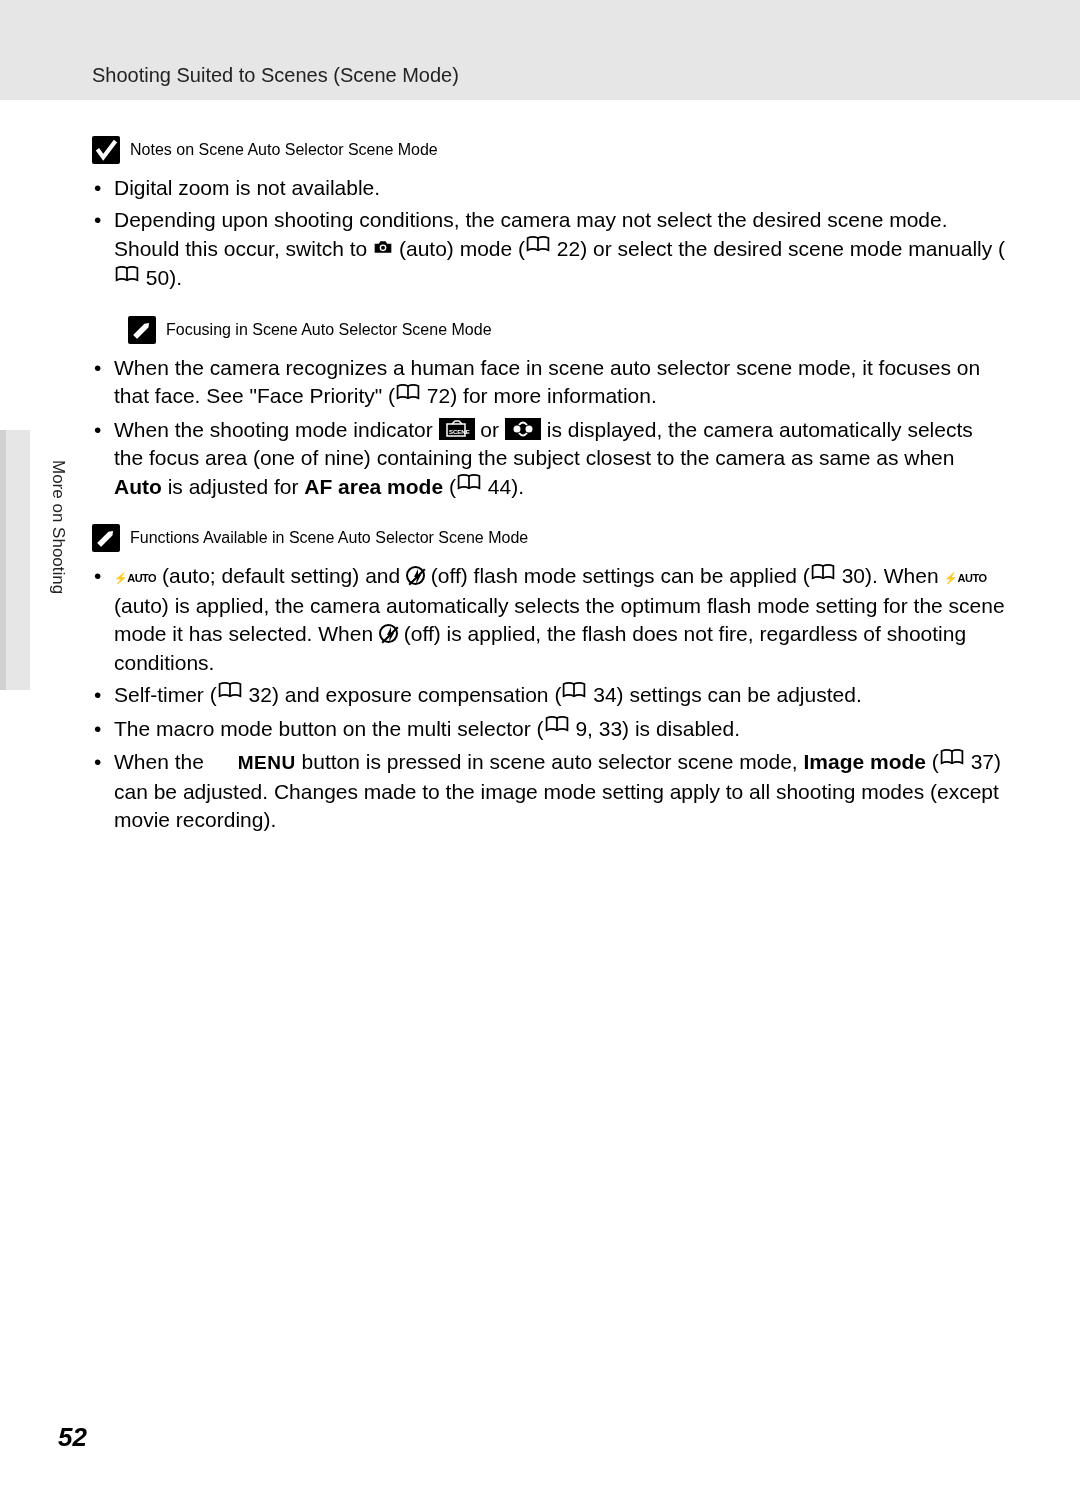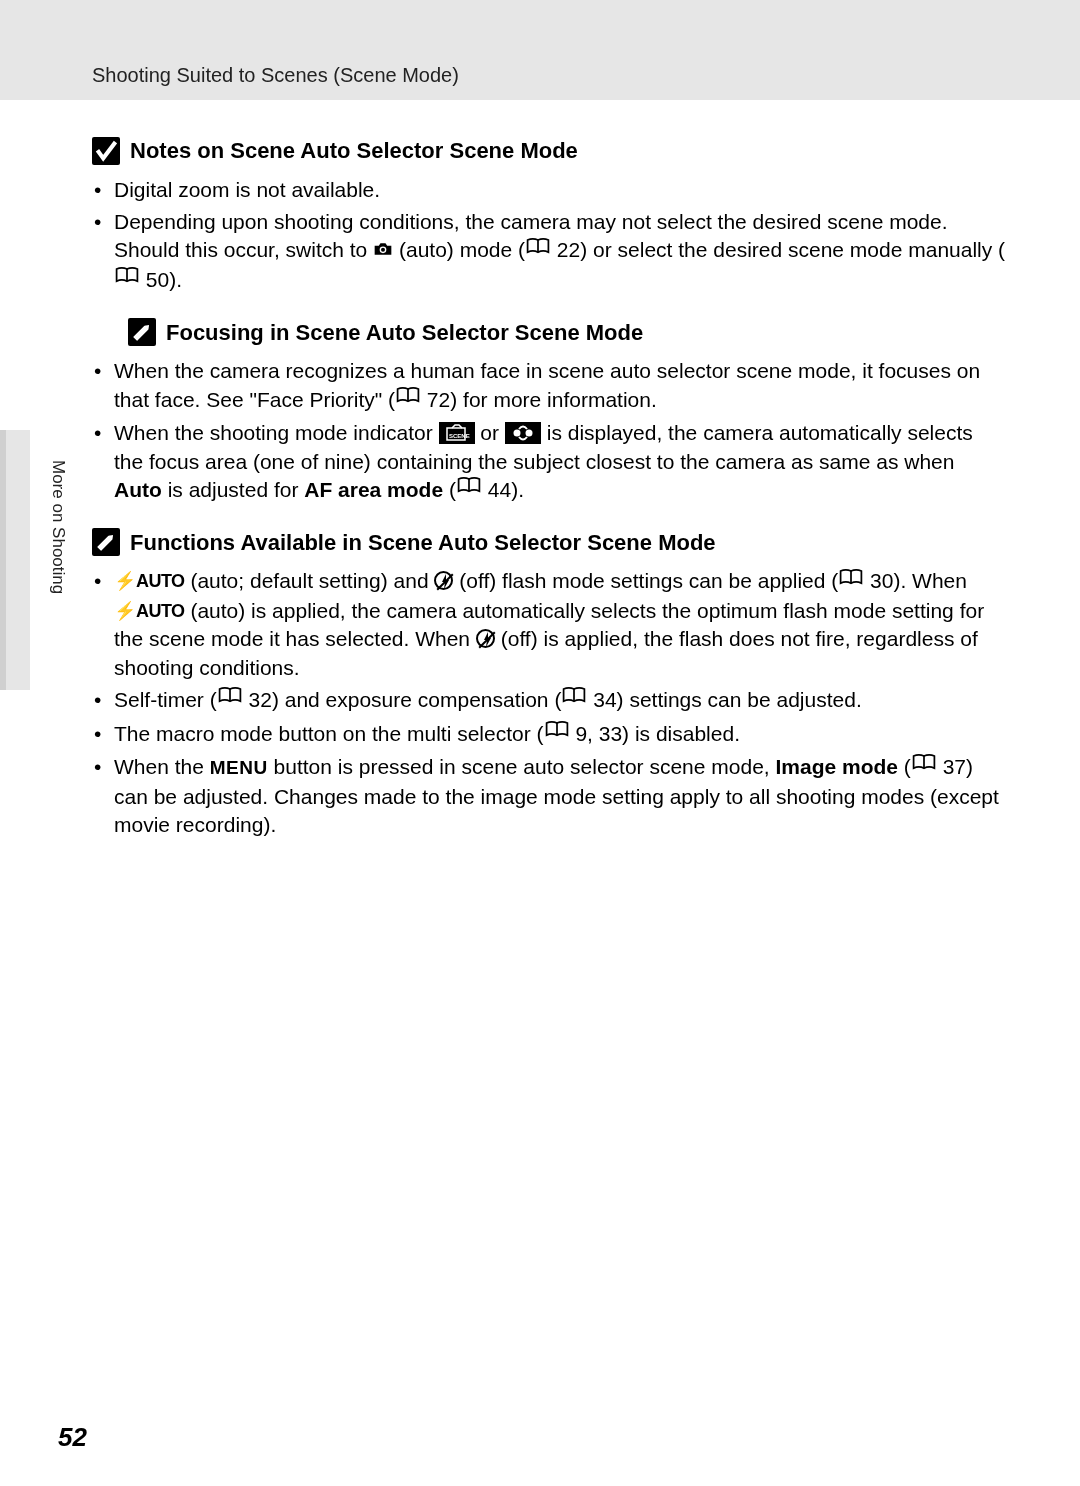--- a/index.html
+++ b/index.html
@@ -18,21 +18,21 @@
   font-size:20px; color:#222; font-weight:400;
 }
 .content {
   position:absolute; left:92px; top:122px; width:914px;
 }
 .section-head {
   display:flex; align-items:center; gap:10px;
   margin-top:14px; margin-bottom:10px;
 }
 .section-head .title {
-  font-weight:700; font-size:22px;
+  font-weight:400; font-size:16px;
 }
 .v-badge {
   width:28px; height:28px; background:#000; border-radius:2px;
   display:flex; align-items:center; justify-content:center;
 }
 .v-badge svg { width:22px; height:22px; }
 .pencil-badge {
   width:28px; height:28px; background:#000; border-radius:2px;
   display:flex; align-items:center; justify-content:center;
   position:relative;
@@ -52,22 +52,22 @@
 .book-icon svg { width:26px; height:20px; }
 .flashoff-icon { width:19px; height:19px; border:2px solid #000; border-radius:50%; position:relative; }
 .flashoff-icon::before { content:""; position:absolute; left:3px; top:0px; font-size:11px; font-weight:900; }
 .flashoff-icon .slash { position:absolute; width:22px; height:2px; background:#000; transform:rotate(-45deg); top:8px; left:-2px; }
 .flashoff-icon .zap { position:absolute; left:5px; top:1px; }
 .mode-tile {
   display:inline-block; width:36px; height:22px; background:#000; vertical-align:middle;
   color:#fff; font-size:11px; text-align:center; line-height:22px; position:relative; top:-2px;
   font-weight:700;
 }
-.auto-flash { font-weight:900; letter-spacing:-0.5px; font-size:18px; position:relative; top:-1px;}
-.menu-word { font-family: Arial, sans-serif; font-weight:600; letter-spacing:0.5px; font-size:19px; }
+.auto-flash { font-weight:900; letter-spacing:-0.5px; font-size:11px; position:relative; top:-1px;}
+.menu-word { font-family: Arial, sans-serif; font-weight:600; letter-spacing:0.5px; font-size:19px;margin-left:28px; }
 .bold { font-weight:700; }
 .tab-rail {
   position:absolute; left:46px; top:460px;
   writing-mode:vertical-rl; text-orientation:mixed;
   font-size:17px; color:#222;
 }
 .tab-marker {
   position:absolute; left:0; top:430px; width:30px; height:260px;
   background:#e6e6e6;
 }

